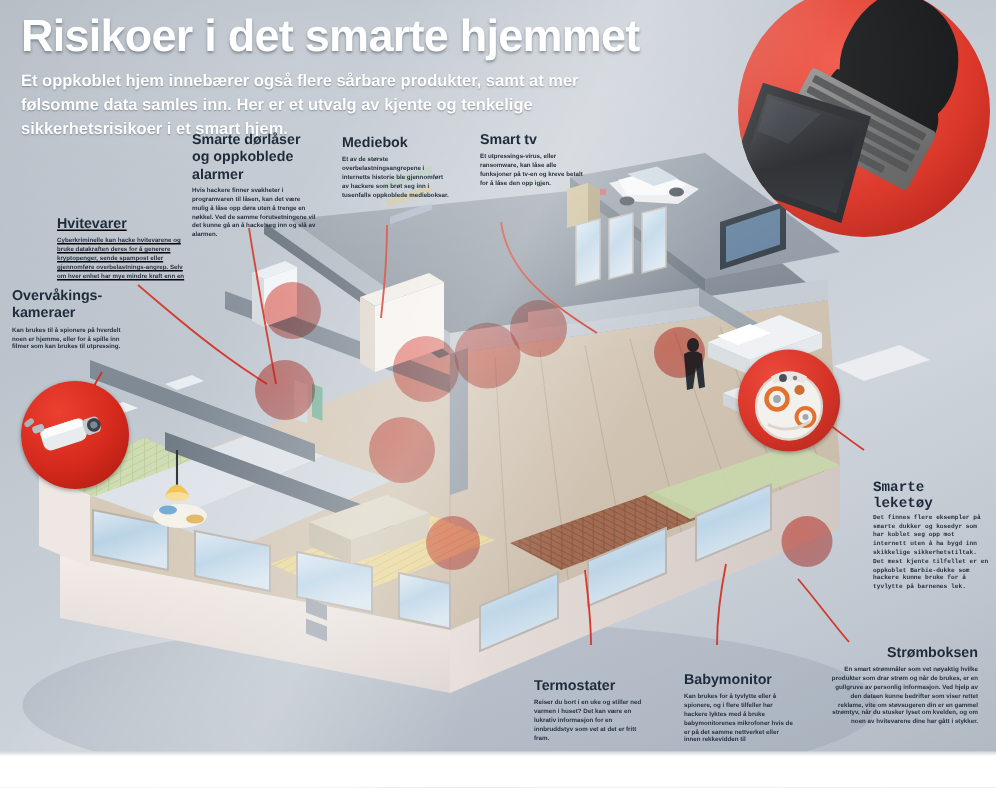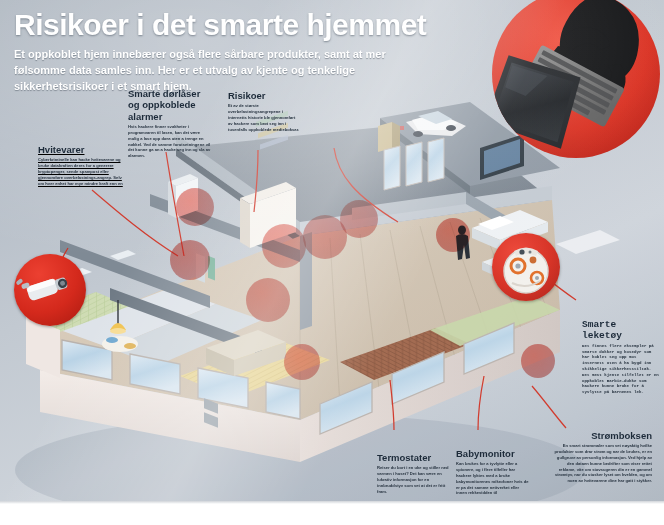--- a/index.html
+++ b/index.html
@@ -399,37 +399,45 @@
     <h1 id="page-title">Risikoer i det smarte hjemmet</h1>
     <p id="page-subtitle">Et oppkoblet hjem innebærer også flere sårbare produkter, samt at mer følsomme data samles inn. Her er et utvalg av kjente og tenkelige sikkerhetsrisikoer i et smart hjem.</p>
   </div>
 
   <div class="callout" style="left:128px; top:88px; width:84px;">
     <p class="c-title">Smarte dørlåser og oppkoblede alarmer</p>
     <p class="c-body">Hvis hackere finner svakheter i programvaren til låsen, kan det være mulig å låse opp døra uten å trenge en nøkkel. Ved de samme forutsetningene vil det kunne gå an å hacke seg inn og slå av alarmen.</p>
   </div>
 
   <div class="callout" style="left:228px; top:90px; width:72px;">
-    <p class="c-title">Risikoer</p>
+    <p class="c-title">Mediebok</p>
     <p class="c-body">Et av de største overbelastningsangrepene i internetts historie ble gjennomført av hackere som brøt seg inn i tusenfalls oppkoblede medieboksar.</p>
   </div>
 
+  <div class="callout" style="left:320px; top:88px; width:70px;">
+    <p class="c-title">Smart tv</p>
+    <p class="c-body">Et utpressings-virus, eller ransomware, kan låse alle funksjoner på tv-en og kreve betalt for å låse den opp igjen.</p>
+  </div>
 
   <div class="callout" style="left:38px; top:144px; width:88px;text-decoration:underline;">
     <p class="c-title">Hvitevarer</p>
     <p class="c-body">Cyberkriminelle kan hacke hvitevarene og bruke datakraften deres for å generere kryptopenger, sende spampost eller gjennomføre overbelastnings-angrep. Selv om hver enhet har mye mindre kraft enn en</p>
   </div>
 
+  <div class="callout" style="left:8px; top:192px; width:74px;">
+    <p class="c-title">Overvåkings-kameraer</p>
+    <p class="c-body">Kan brukes til å spionere på hverdelt noen er hjemme, eller for å spille inn filmer som kan brukes til utpressing.</p>
+  </div>
 
   <div class="callout" style="left:582px; top:319px; width:78px;font-family:Liberation Mono, monospace;">
     <p class="c-title">Smarte leketøy</p>
     <p class="c-body">Det finnes flere eksempler på smarte dukker og kosedyr som har koblet seg opp mot internett uten å ha bygd inn skikkelige sikkerhetstiltak. Det mest kjente tilfellet er en oppkoblet Barbie-dukke som hackere kunne bruke for å tyvlytte på barnenes lek.</p>
   </div>
 
-  <div class="callout" style="left:377px; top:452px; width:74px;">
+  <div class="callout" style="left:356px; top:452px; width:74px;">
     <p class="c-title">Termostater</p>
     <p class="c-body">Reiser du bort i en uke og stiller ned varmen i huset? Det kan være en lukrativ informasjon for en innbruddstyv som vet at det er fritt fram.</p>
   </div>
 
   <div class="callout" style="left:456px; top:448px; width:74px;">
     <p class="c-title">Babymonitor</p>
     <p class="c-body">Kan brukes for å tyvlytte eller å spionere, og i flere tilfeller har hackere lyktes med å bruke babymonitorenes mikrofoner hvis de er på det samme nettverket eller innen rekkevidden til</p>
   </div>
 
   <div class="callout" style="left:552px; top:430px; width:100px;text-align:right;">

